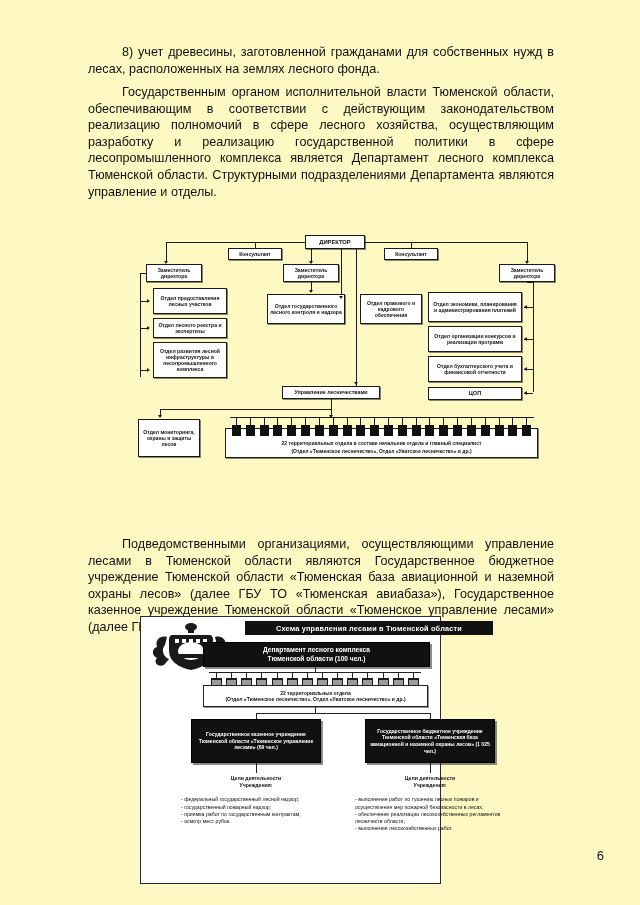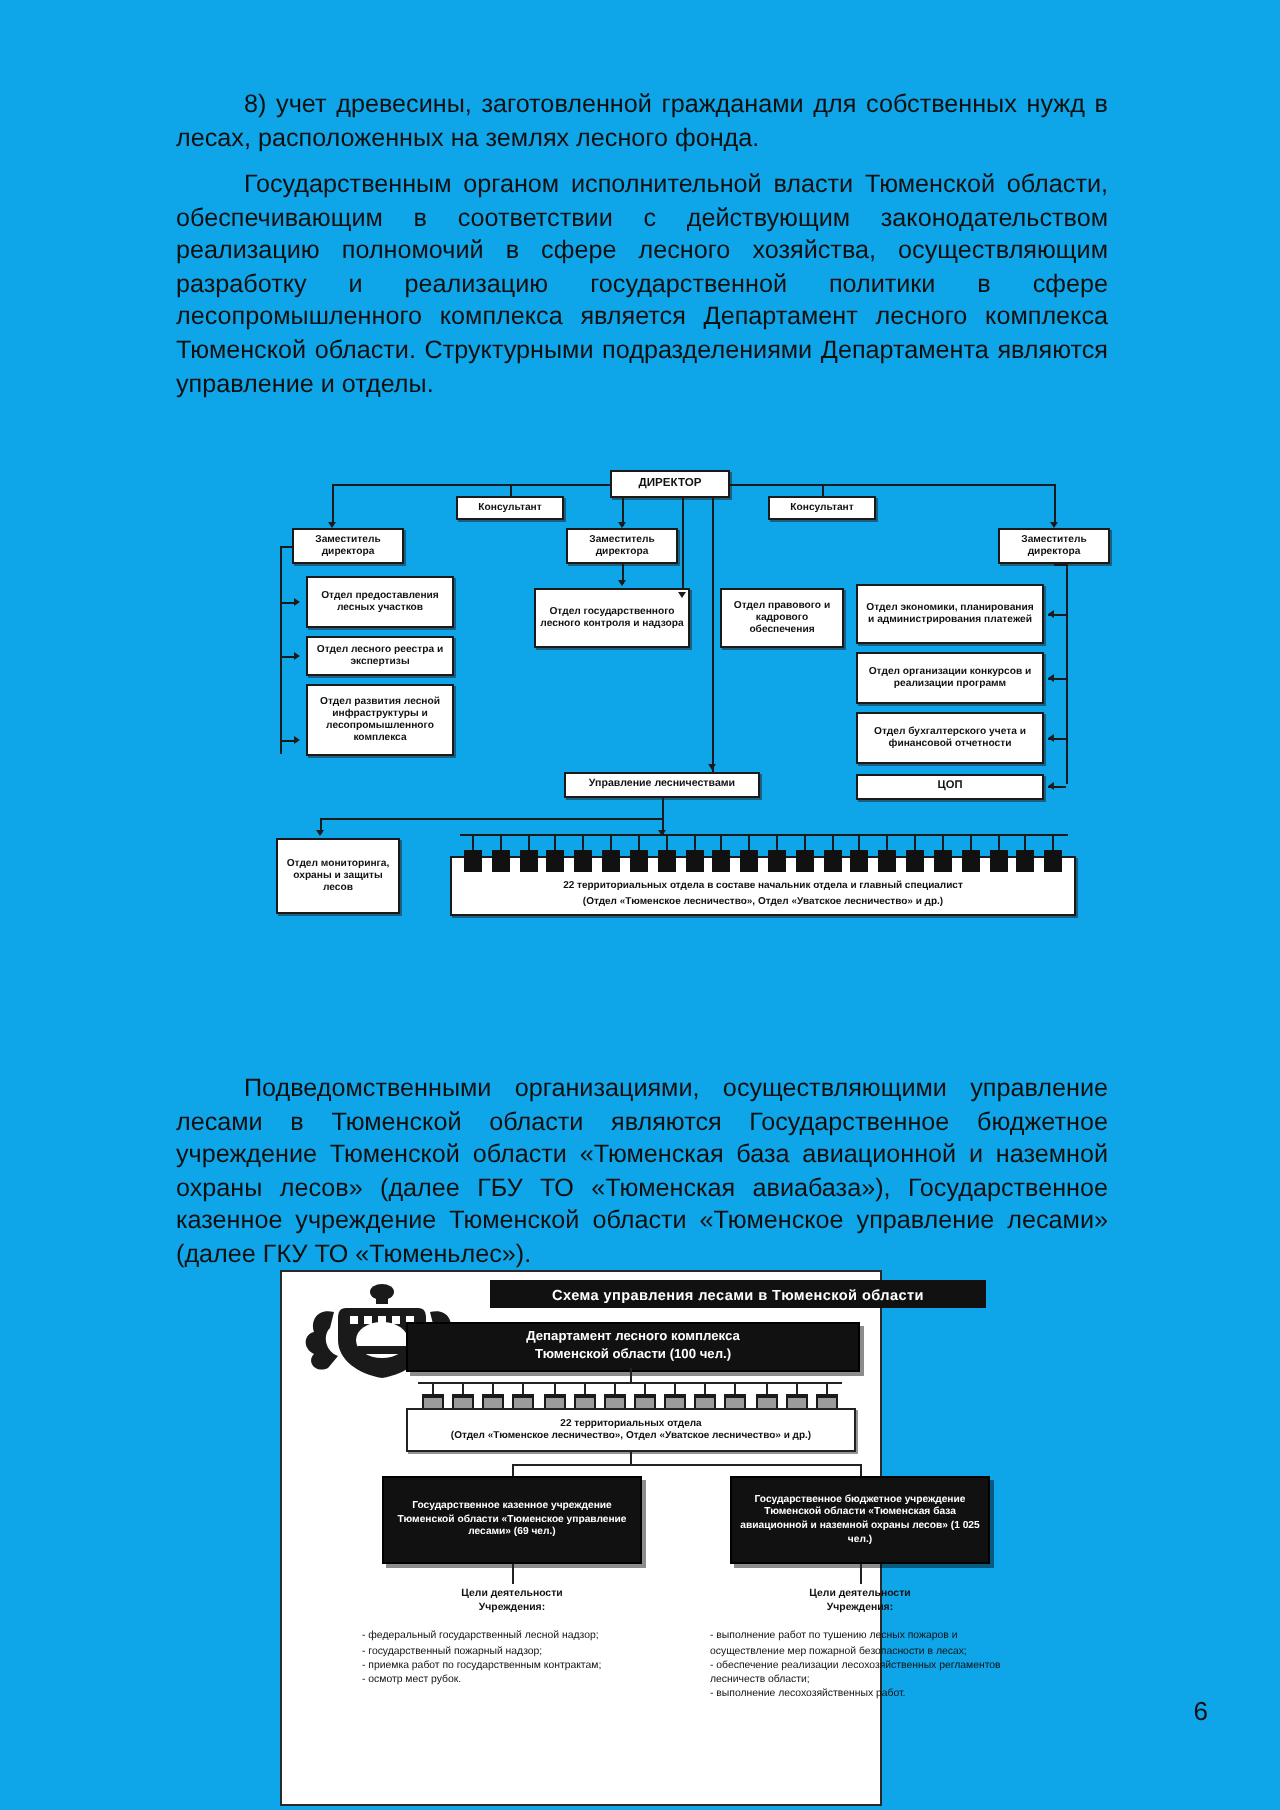--- a/index.html
+++ b/index.html
@@ -1,20 +1,20 @@
 <!DOCTYPE html>
 <html><head>
 <meta charset="utf-8">
 <style>
   html,body{margin:0;padding:0;background:#ffffff;}
   body{
     width:640px;height:905px;position:relative;overflow:hidden;
     font-family:"Liberation Sans", sans-serif;color:#111;
   }
-  .page{position:absolute;inset:0;background:#0ea5e9;}
+  .page{position:absolute;inset:0;background:#fef9c3;}
 
   
   .para{
     position:absolute;
     font-size:12.6px;
     line-height:16.6px;
     text-align:justify;
     text-justify:inter-word;
     color:#101010;
   }
@@ -59,21 +59,21 @@
   #orgchart .tooth{position:absolute;background:#111;width:9px;height:11px;top:-1px;}
   #orgchart .toothstem{position:absolute;background:#1b1b1b;width:1px;height:8px;}
   #orgchart .strip-text{
     position:absolute;left:0;right:0;bottom:2px;text-align:center;
     font-size:5.0px;line-height:6.4px;font-weight:bold;color:#111;
   }
 
   
   #scheme{
     position:absolute;left:140px;top:616px;width:301px;height:268px;
-    box-sizing:border-box;border:1px solid #2a2a2a;background:#fff;margin-top:19px;
+    box-sizing:border-box;border:1px solid #2a2a2a;background:#fff;
   }
   #scheme .banner{
     position:absolute;left:104px;top:4px;width:248px;height:14px;
     background:#111;color:#fff;font-size:7.3px;font-weight:bold;
     display:flex;align-items:center;justify-content:center;letter-spacing:.2px;
   }
   #scheme .dept{
     position:absolute;left:62px;top:25px;width:225px;height:23px;
     background:#111;color:#fff;border:1px solid #000;
     display:flex;flex-direction:column;align-items:center;justify-content:center;

